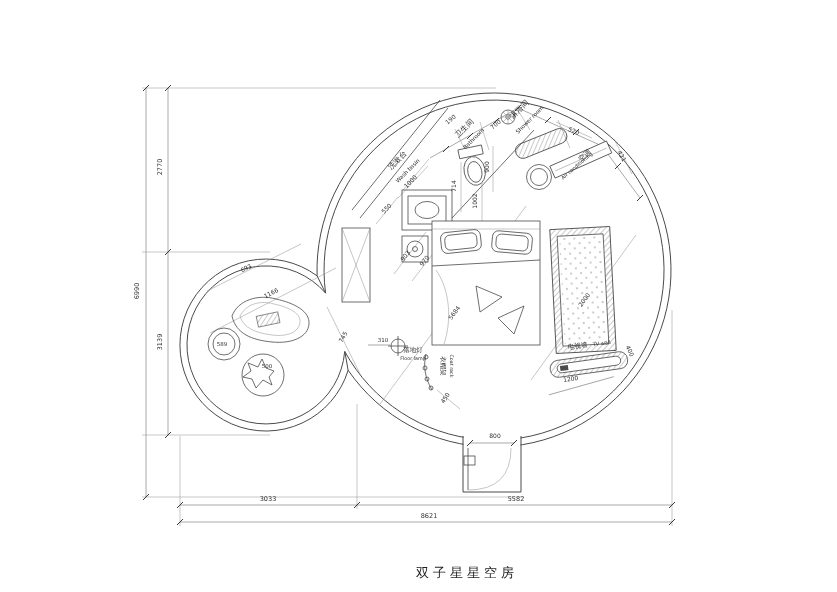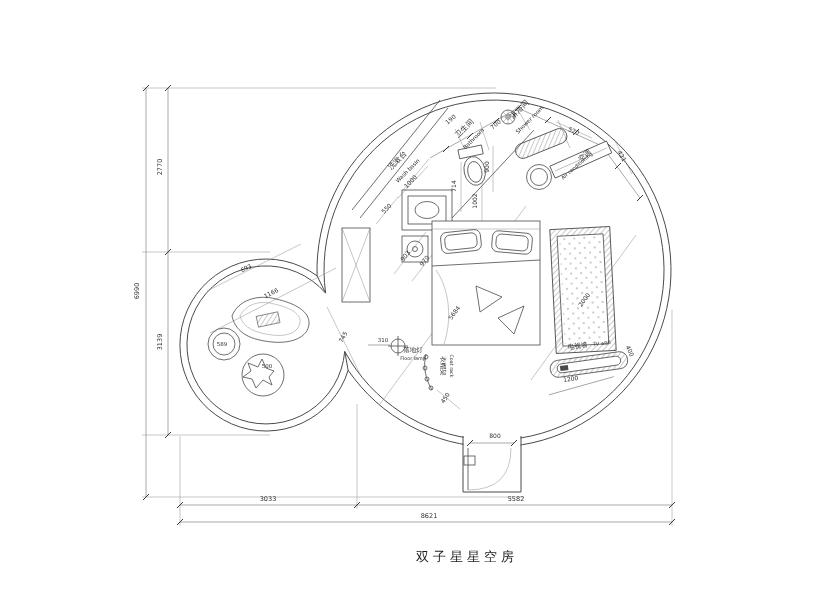--- a/index.html
+++ b/index.html
@@ -7,21 +7,21 @@
        font-family:"DejaVu Sans","Liberation Sans",sans-serif;}
   svg{display:block;}
   svg text{fill:var(--dim,#2f2f2f);font-family:"DejaVu Sans","Liberation Sans",sans-serif;}
   .wall{fill:none;stroke:var(--line,#4a4a4a);stroke-width:1;}
   .fix{fill:#fff;stroke:var(--line,#4a4a4a);stroke-width:0.8;}
   .fixn{fill:none;stroke:var(--line,#4a4a4a);stroke-width:0.8;}
   .thin{fill:none;stroke:#8c8c8c;stroke-width:0.5;}
   .dim{fill:none;stroke:#707070;stroke-width:0.6;}
   .tick{stroke:#3a3a3a;stroke-width:1;}
   .erase{fill:#fff;stroke:none;}
-  .plan-title{position:absolute;left:467px;top:548px;transform:translateX(-50%);
+  .plan-title{position:absolute;left:467px;top:564px;transform:translateX(-50%);
       font-size:13px;letter-spacing:4px;color:#1d1d1d;white-space:nowrap;}
 </style>
 </head>
 <body>
 
 <svg id="plan" width="837" height="592" viewBox="0 0 837 592">
   <defs>
     <pattern id="hatch" width="4" height="4" patternUnits="userSpaceOnUse" patternTransform="rotate(45)">
       <line x1="0" y1="0" x2="0" y2="4" stroke="#7a7a7a" stroke-width="0.8"></line>
     </pattern>

